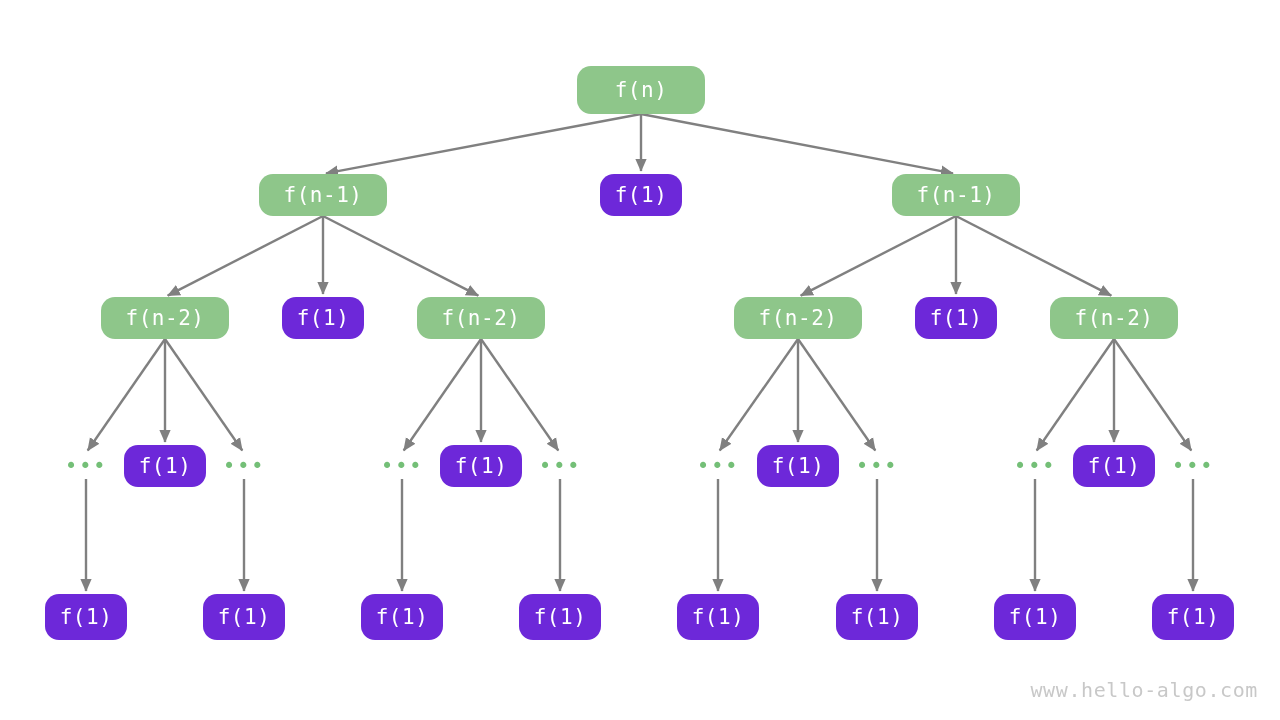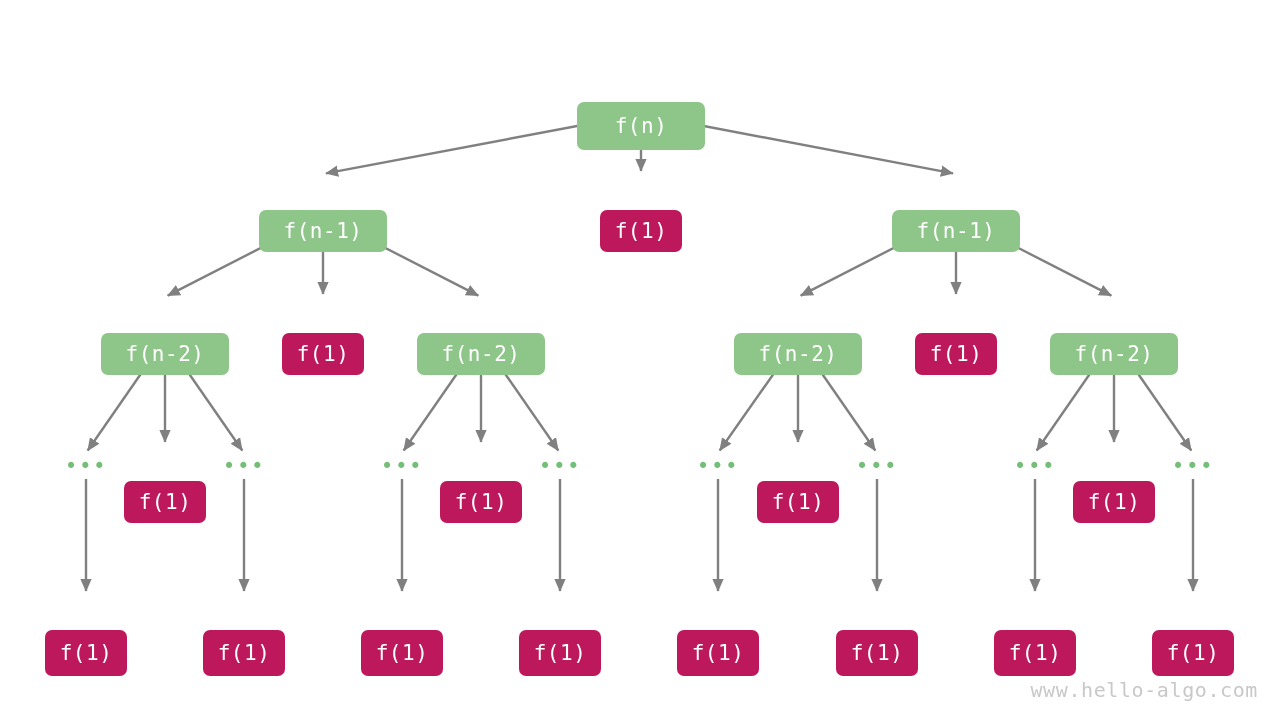--- a/index.html
+++ b/index.html
@@ -26,32 +26,31 @@
     left: 0;
     top: 0;
     width: 1280px;
     height: 720px;
   }
   .node {
     position: absolute;
     display: flex;
     align-items: center;
     justify-content: center;
-    border-radius: 7px;
+    border-radius: 14px;
     color: #ffffff;
     font-size: 21px;
     letter-spacing: 0.5px;
     line-height: 1;
     white-space: nowrap;
     box-sizing: border-box;
     user-select: none;
-    margin-top: 36px;
   }
   .node.recursive { background: #8ec68a; }
-  .node.base      { background: #be185d; text-align: center; }
+  .node.base      { background: #6d28d9; text-align: center; }
   .ellipsis {
     position: absolute;
     display: flex;
     align-items: center;
     justify-content: center;
     color: #74bf77;
     font-size: 21px;
     letter-spacing: 1.5px;
     line-height: 1;
     white-space: nowrap;

